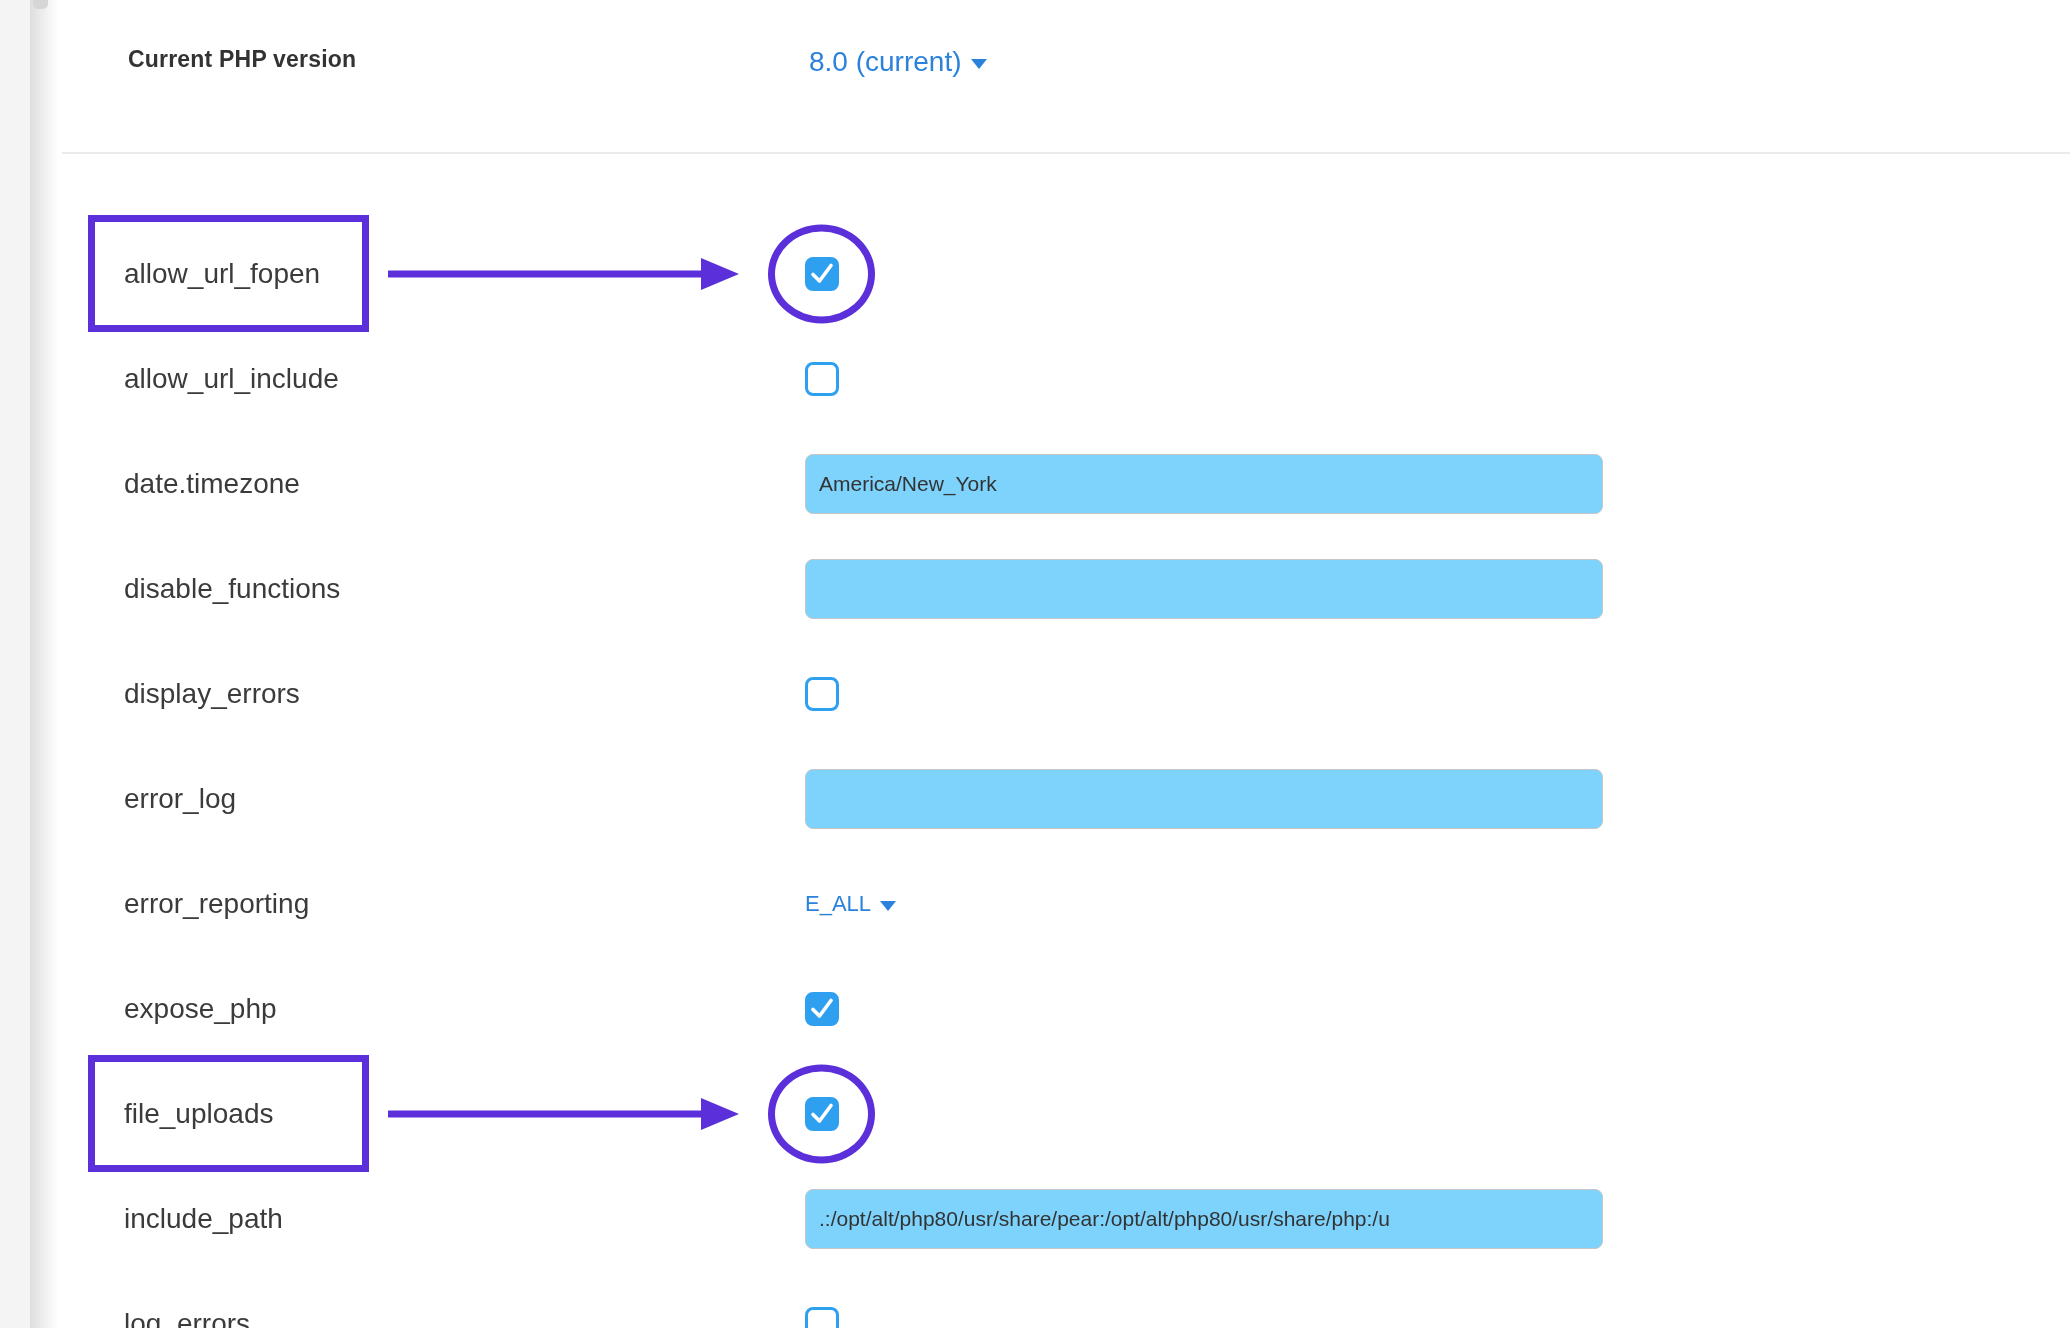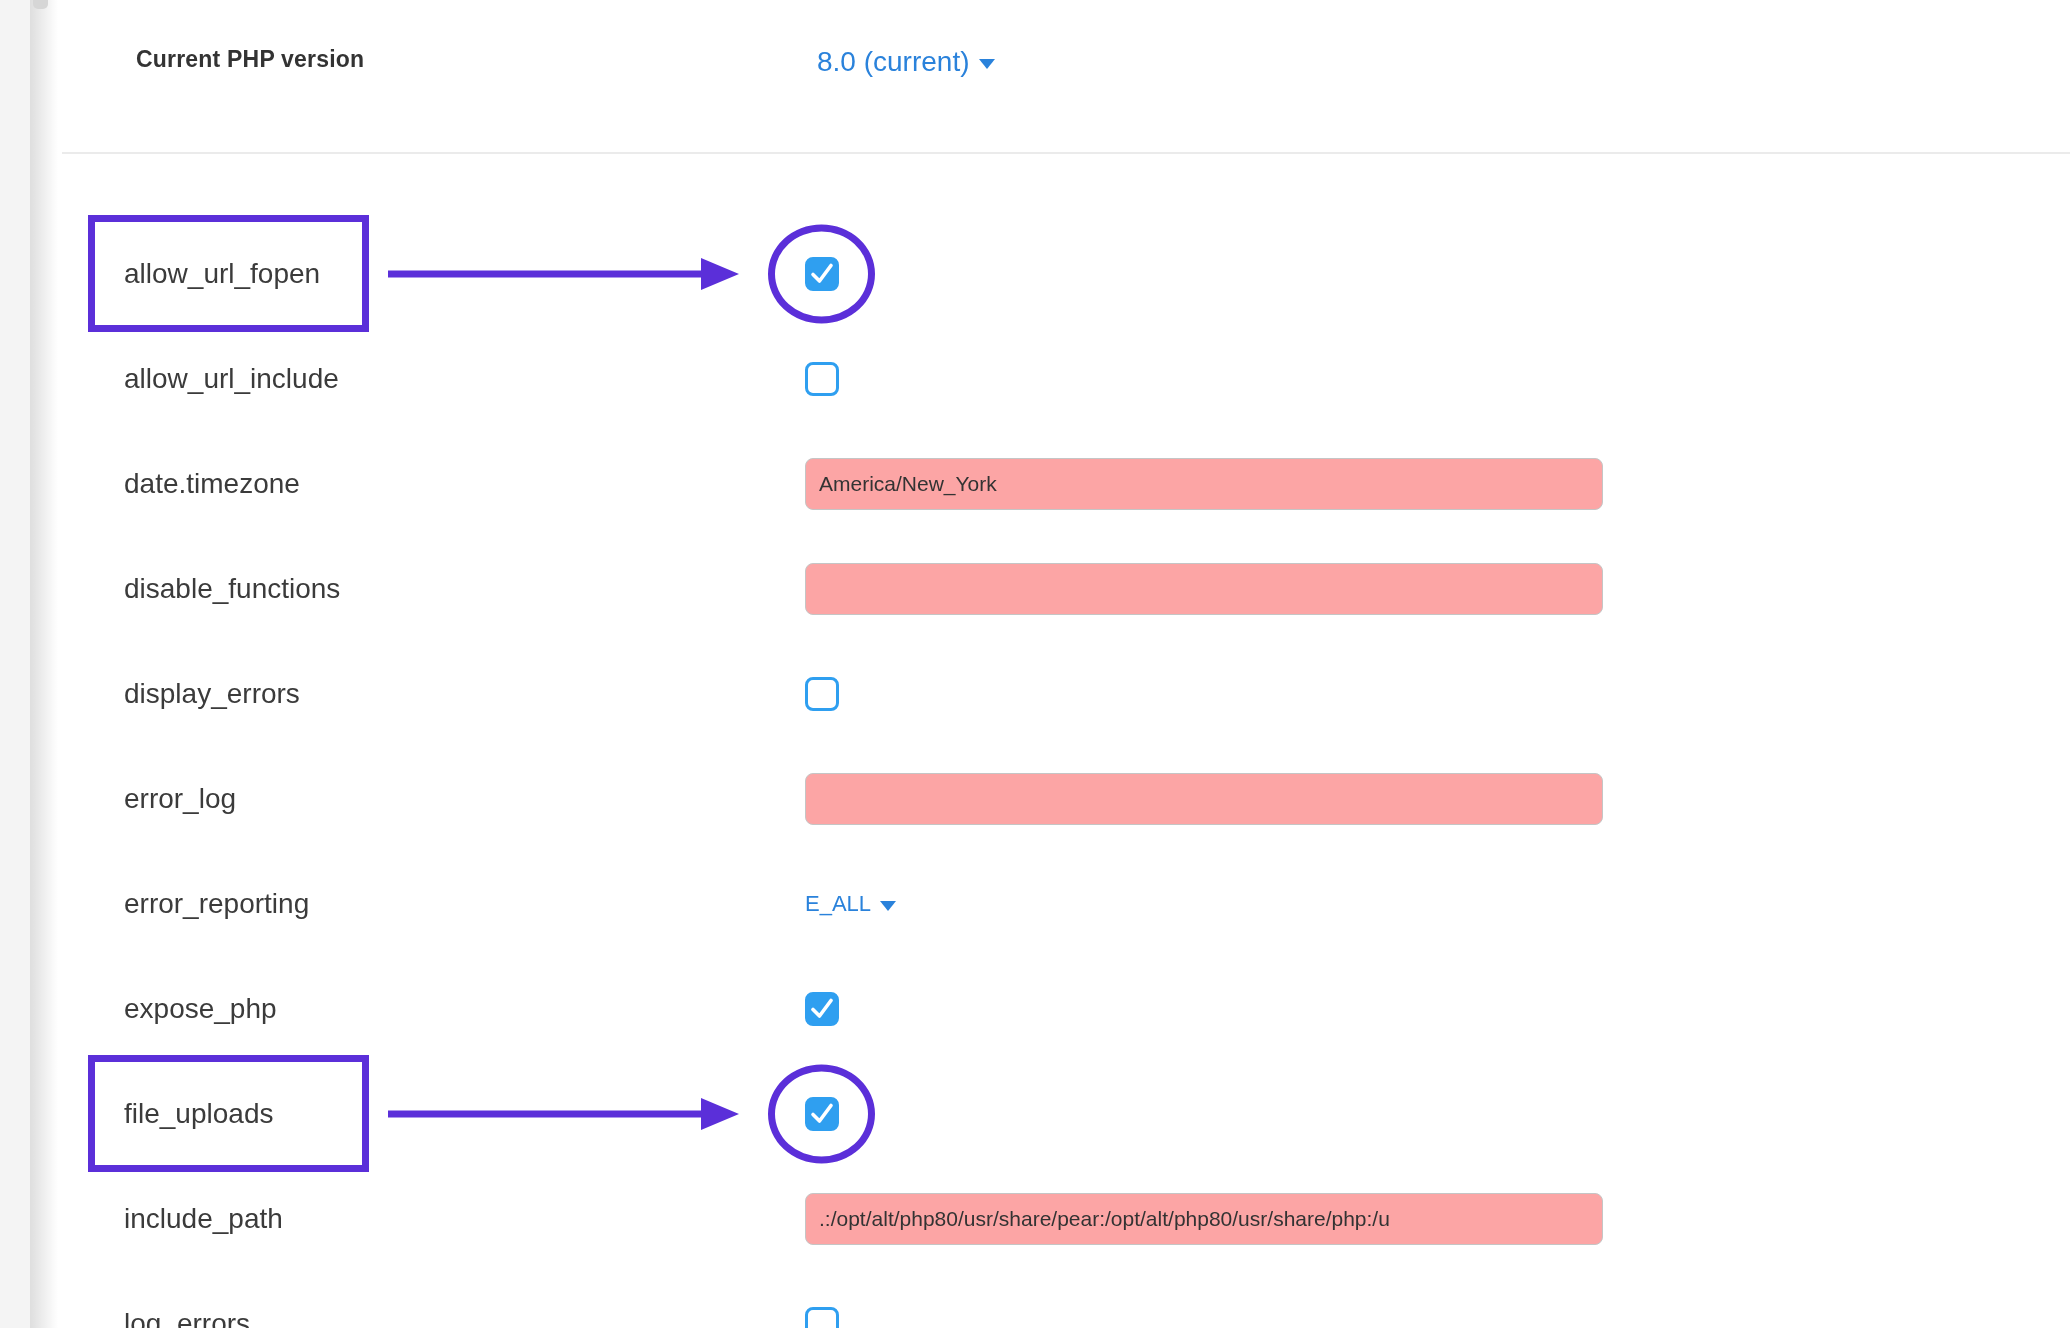--- a/index.html
+++ b/index.html
@@ -14,21 +14,21 @@
   
   .rail { position: absolute; left: 0; top: 0; width: 30px; height: 1328px; background: #f4f4f4; }
   .rail-shadow {
     position: absolute; left: 30px; top: 0; width: 28px; height: 1328px;
     background: linear-gradient(to right, rgba(0,0,0,0.13), rgba(0,0,0,0));
   }
   .rail-notch { position: absolute; left: 33px; top: 0; width: 15px; height: 9px;
     background: #d6d6d6; border-radius: 0 0 5px 5px; }
 
   
-  .hdr { position: absolute; left: 12px; top: 0; width: 1949px; height: 155px; }
+  .hdr { position: absolute; left: 4px; top: 0; width: 1949px; height: 155px; }
   .hdr-label {
     position: absolute; left: 124px; top: 46px;
     font-size: 23px; font-weight: 700; color: #333333; letter-spacing: 0.2px;
   }
   .divider { position: absolute; left: 62px; right: 0; top: 152px; height: 2px; background: #ebebeb; }
 
   
   .rows { position: absolute; left: 0; top: 155px; right: 0; padding-top: 66px; }
   .row { position: relative; height: 105px; }
   .label {
@@ -40,23 +40,23 @@
   .cb {
     position: absolute; left: 805px; top: 50%; transform: translateY(-50%);
     width: 34px; height: 34px; border-radius: 8px;
     border: 3.5px solid #2f9ff0; background: #ffffff; cursor: pointer;
   }
   .cb.on { background: #2f9ff0; border-color: #2f9ff0; }
   .cb svg { position: absolute; left: -3.5px; top: -3.5px; }
 
   .ti {
     position: absolute; left: 805px; top: 50%; transform: translateY(-50%);
-    width: 798px; height: 52px; border: 1.5px solid #c5c5c5; border-radius: 8px;
+    width: 798px; height: 60px; border: 1.5px solid #c5c5c5; border-radius: 8px;
     font-family: "Liberation Sans", sans-serif; font-size: 21px; color: #333;
-    padding: 0 13px; outline: none; background: #fca5a5;
+    padding: 0 13px; outline: none; background: #7dd3fc;
   }
 
   .link {
     position: absolute; left: 805px; top: 50%; transform: translateY(-50%);
     font-size: 22px; color: #2a82db; text-decoration: none; cursor: pointer;
     display: inline-flex; align-items: center; white-space: nowrap;
   }
   .hdr .link { top: 46px; transform: none; font-size: 28px; }
   .caret {
     display: inline-block; width: 0; height: 0; margin-left: 9px; margin-top: 4px;

